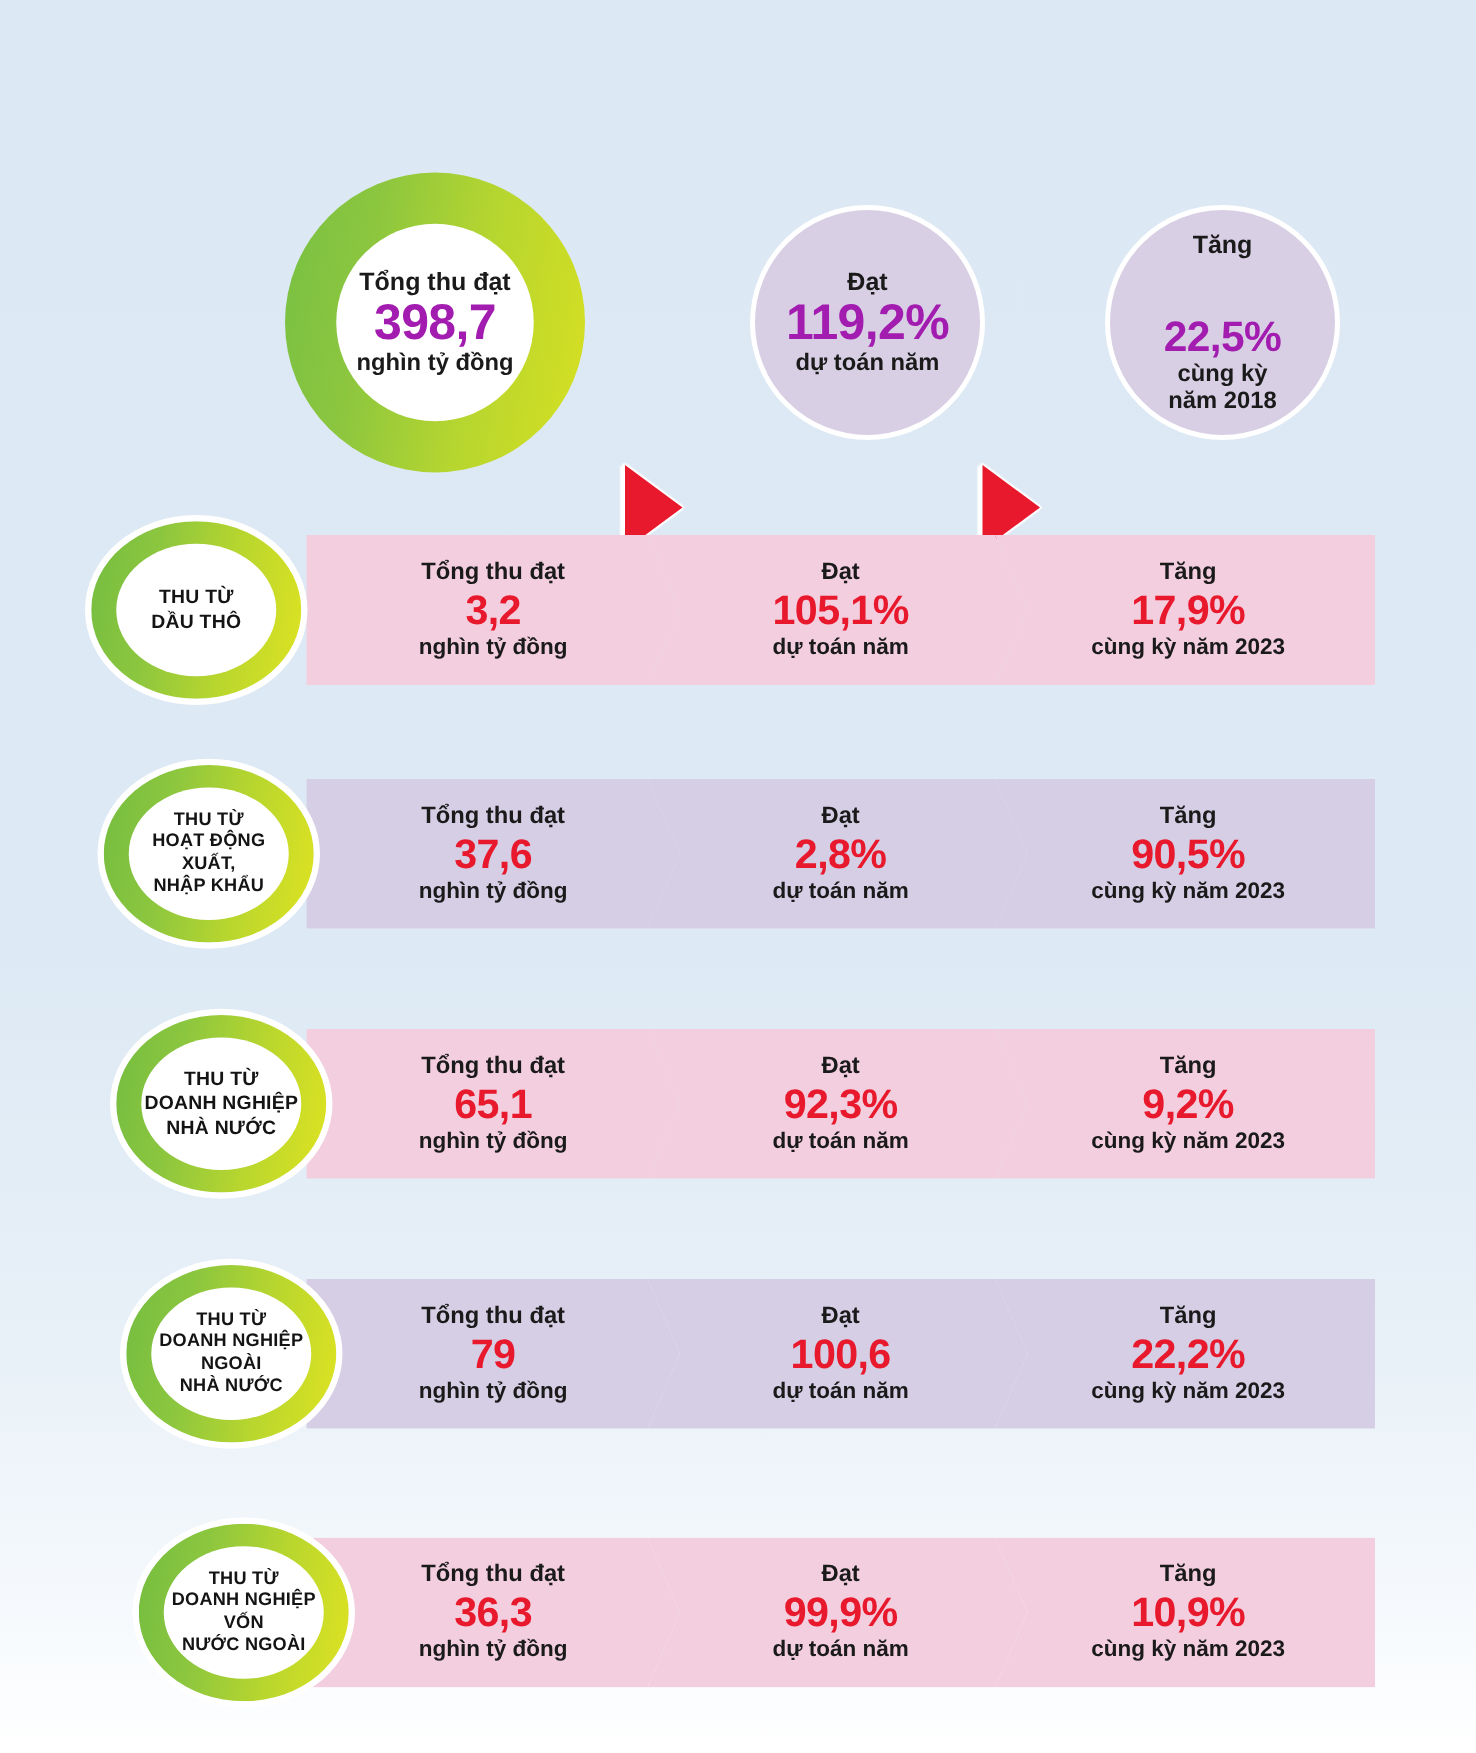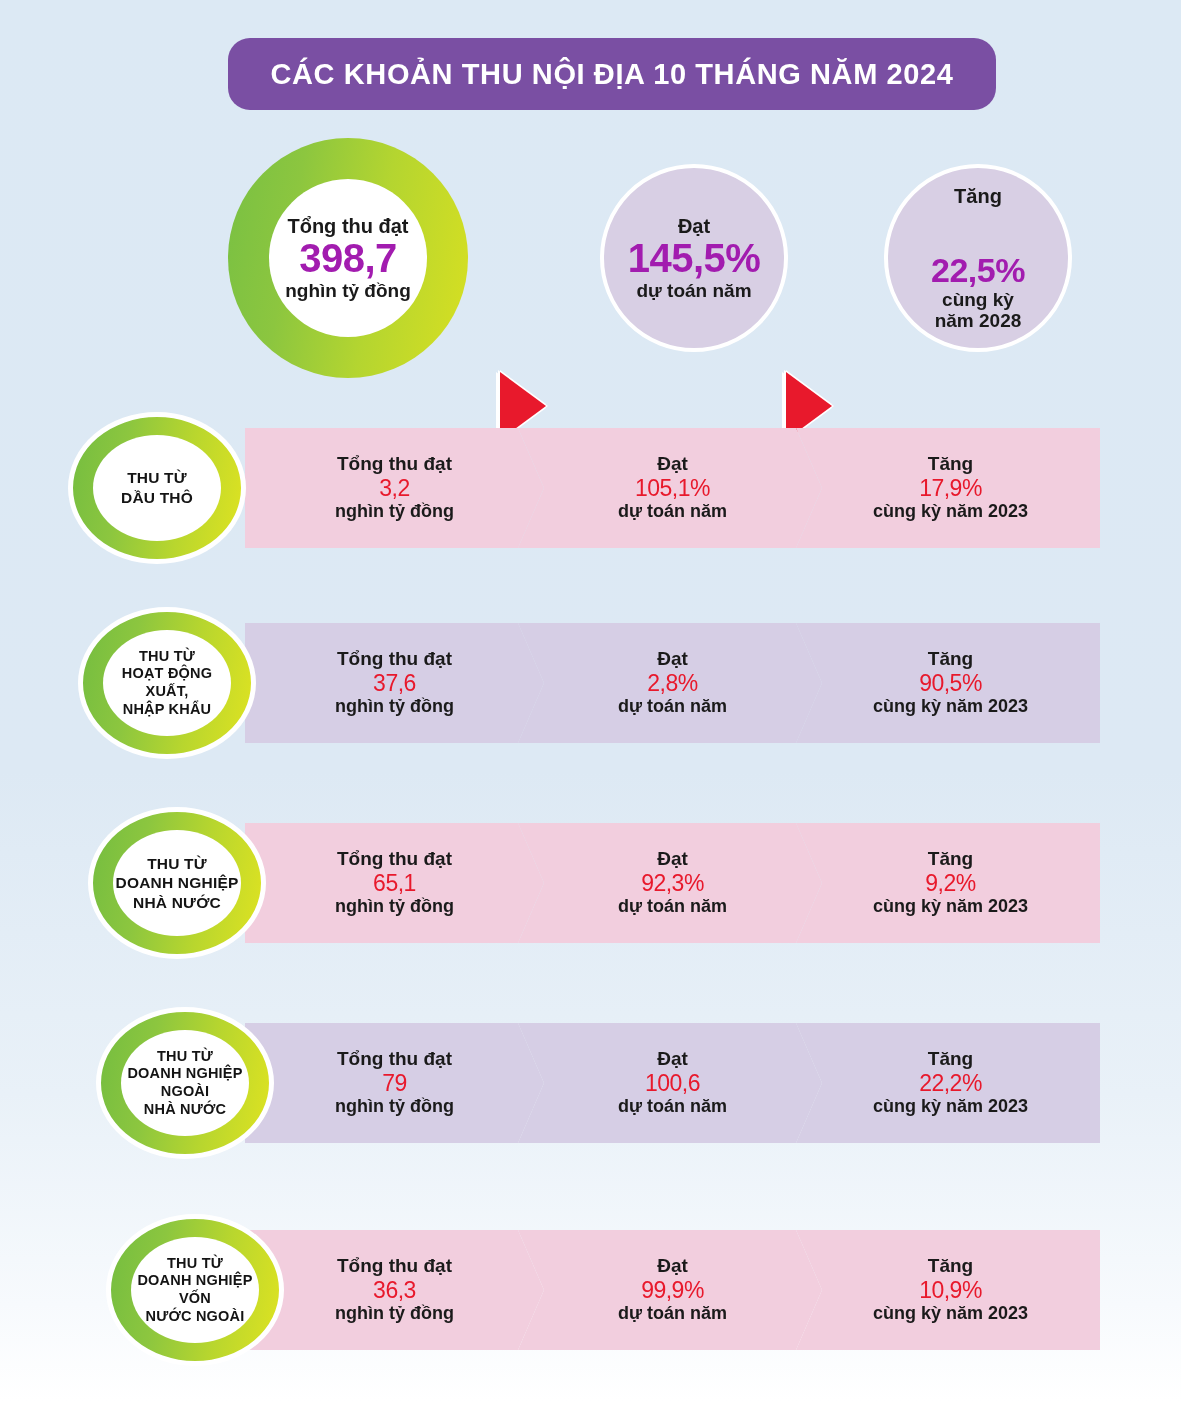--- a/index.html
+++ b/index.html
@@ -57,21 +57,21 @@
 
   
   .row{position:absolute;left:0;width:1181px;height:170px;}
   .bar{
     position:absolute;height:120px;left:245px;width:855px;
     display:flex;
   }
   .seg{position:relative;flex:1;display:flex;flex-direction:column;
        align-items:center;justify-content:center;}
   .seg .s-top{font-size:19px;font-weight:bold;color:#1a1a1a;line-height:1.2;}
-  .seg .s-val{font-size:23px;font-weight:normal;color:#e8192c;line-height:1.12;letter-spacing:-0.5px;}
+  .seg .s-val{font-size:33px;font-weight:bold;color:#e8192c;line-height:1.12;letter-spacing:-0.5px;}
   .seg .s-bot{font-size:18px;font-weight:bold;color:#1a1a1a;line-height:1.2;}
   
   .seg.chev{
     clip-path:polygon(0 0, calc(100% - 26px) 0, 100% 50%, calc(100% - 26px) 100%, 0 100%, 26px 50%);
     margin-left:-26px;
   }
   .seg.first{clip-path:polygon(0 0, calc(100% - 26px) 0, 100% 50%, calc(100% - 26px) 100%, 0 100%);}
   .seg.last{clip-path:polygon(0 0, 100% 0, 100% 100%, 0 100%, 26px 50%);margin-left:-26px;}
   .bar.pink .seg{background:#f2cede;}
   .bar.lav  .seg{background:#d6cee5;}
@@ -92,49 +92,46 @@
     font-size:15.5px;font-weight:bold;color:#141414;line-height:1.26;
     text-align:center;letter-spacing:0.2px;white-space:pre-line;
   }
   .oval-label.tight{font-size:14.5px;line-height:1.22;}
 </style>
 </head>
 <body>
 
 <div class="stage">
 
-  <div class="title-bar">
-    <div class="title-text">CÁC KHOẢN THU NỘI ĐỊA 10 THÁNG NĂM 2024</div>
-  </div>
 
   <div class="hero">
 
     <div class="donut">
       <div class="donut-inner">
         <div class="lbl-top">Tổng thu đạt</div>
         <div class="val-big">398,7</div>
         <div class="lbl-bot">nghìn tỷ đồng</div>
       </div>
     </div>
 
     <div class="arrow a1"></div>
 
     <div class="hero-circle c2">
       <div class="lbl-top">Đạt</div>
-      <div class="val-big">145,5%</div>
+      <div class="val-big">119,2%</div>
       <div class="lbl-bot">dự toán năm</div>
     </div>
 
     <div class="arrow a2"></div>
 
     <div class="hero-circle c3">
       <div class="lbl-top">Tăng</div>
       <div class="val-big sm">22,5%</div>
       <div class="lbl-bot" style="white-space:pre-line">cùng kỳ
-năm 2028</div>
+năm 2018</div>
     </div>
   </div>
 
   <div id="rows-host">
       <div class="row" style="top: 410px;">
         <div class="bar pink" style="top: 18px;">
           <div class="seg first">
             <div class="s-top">Tổng thu đạt</div>
             <div class="s-val">3,2</div>
             <div class="s-bot">nghìn tỷ đồng</div>

